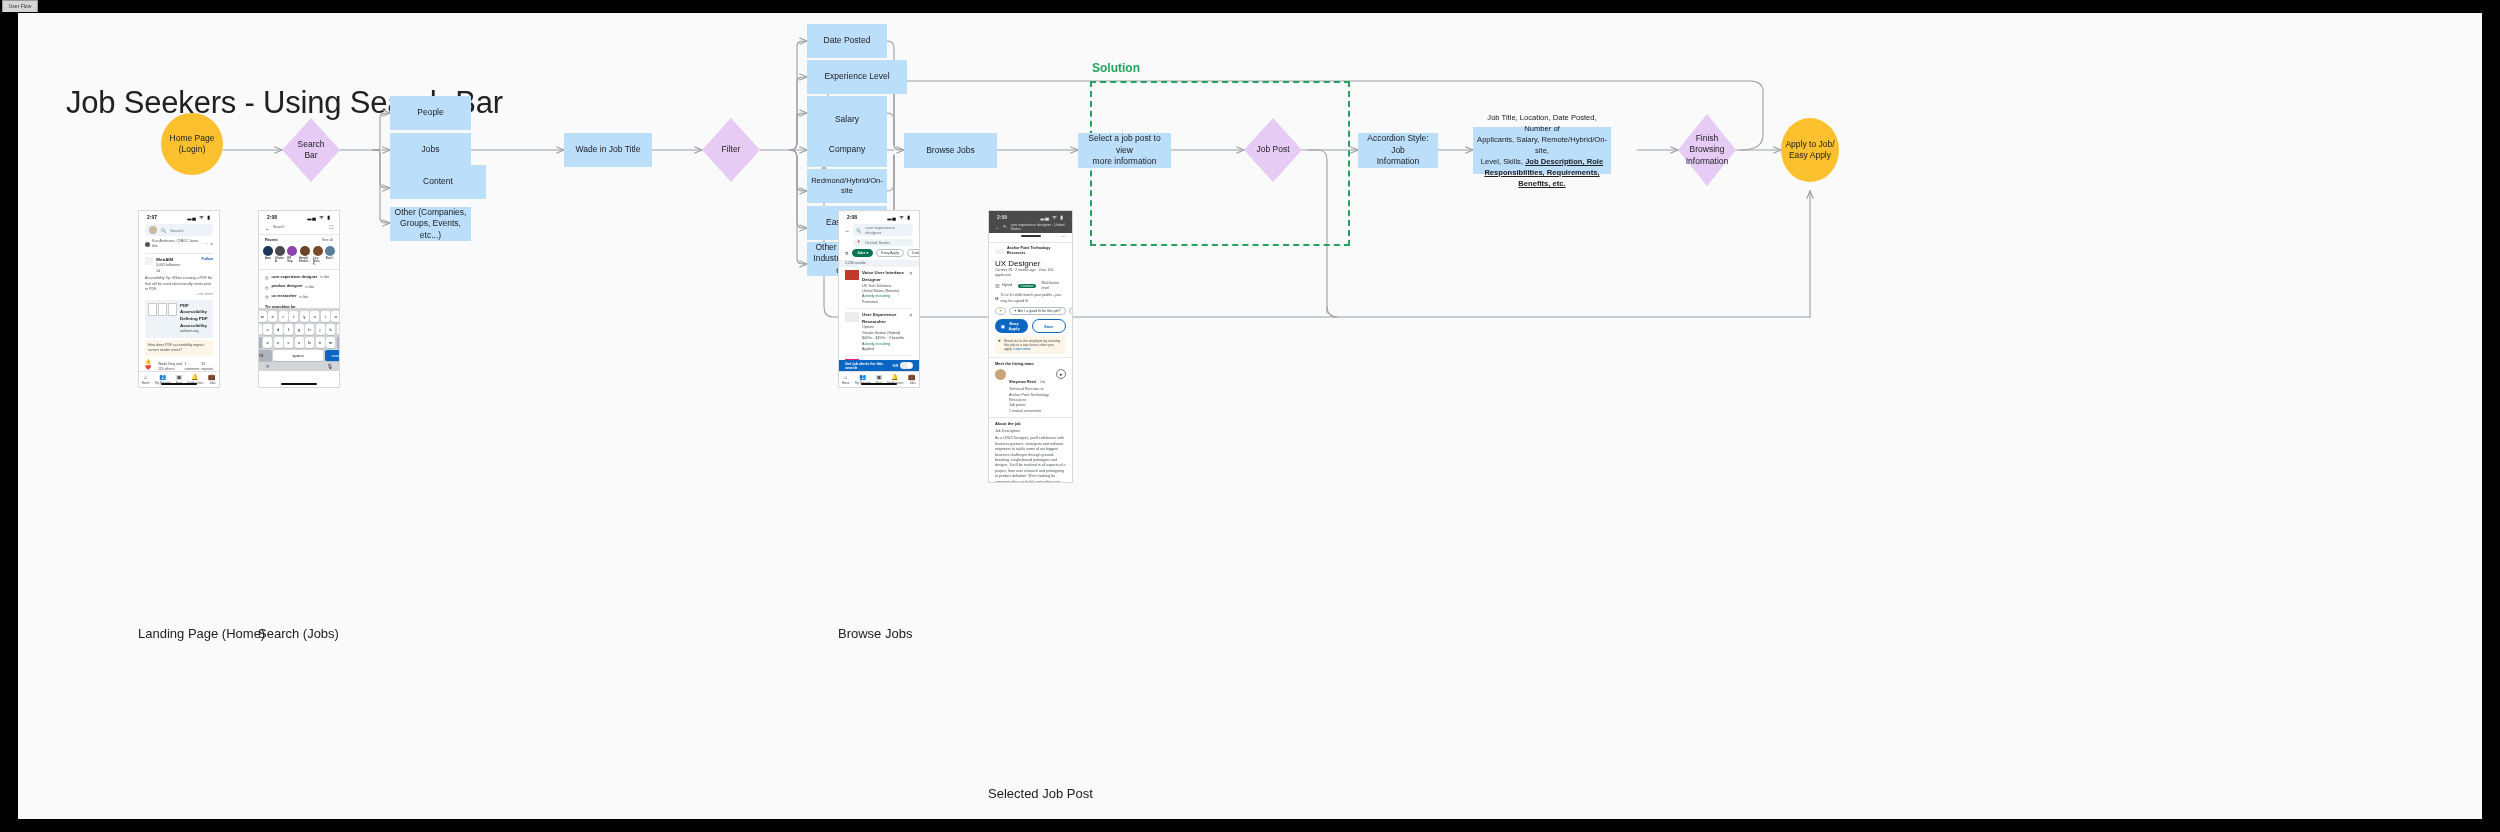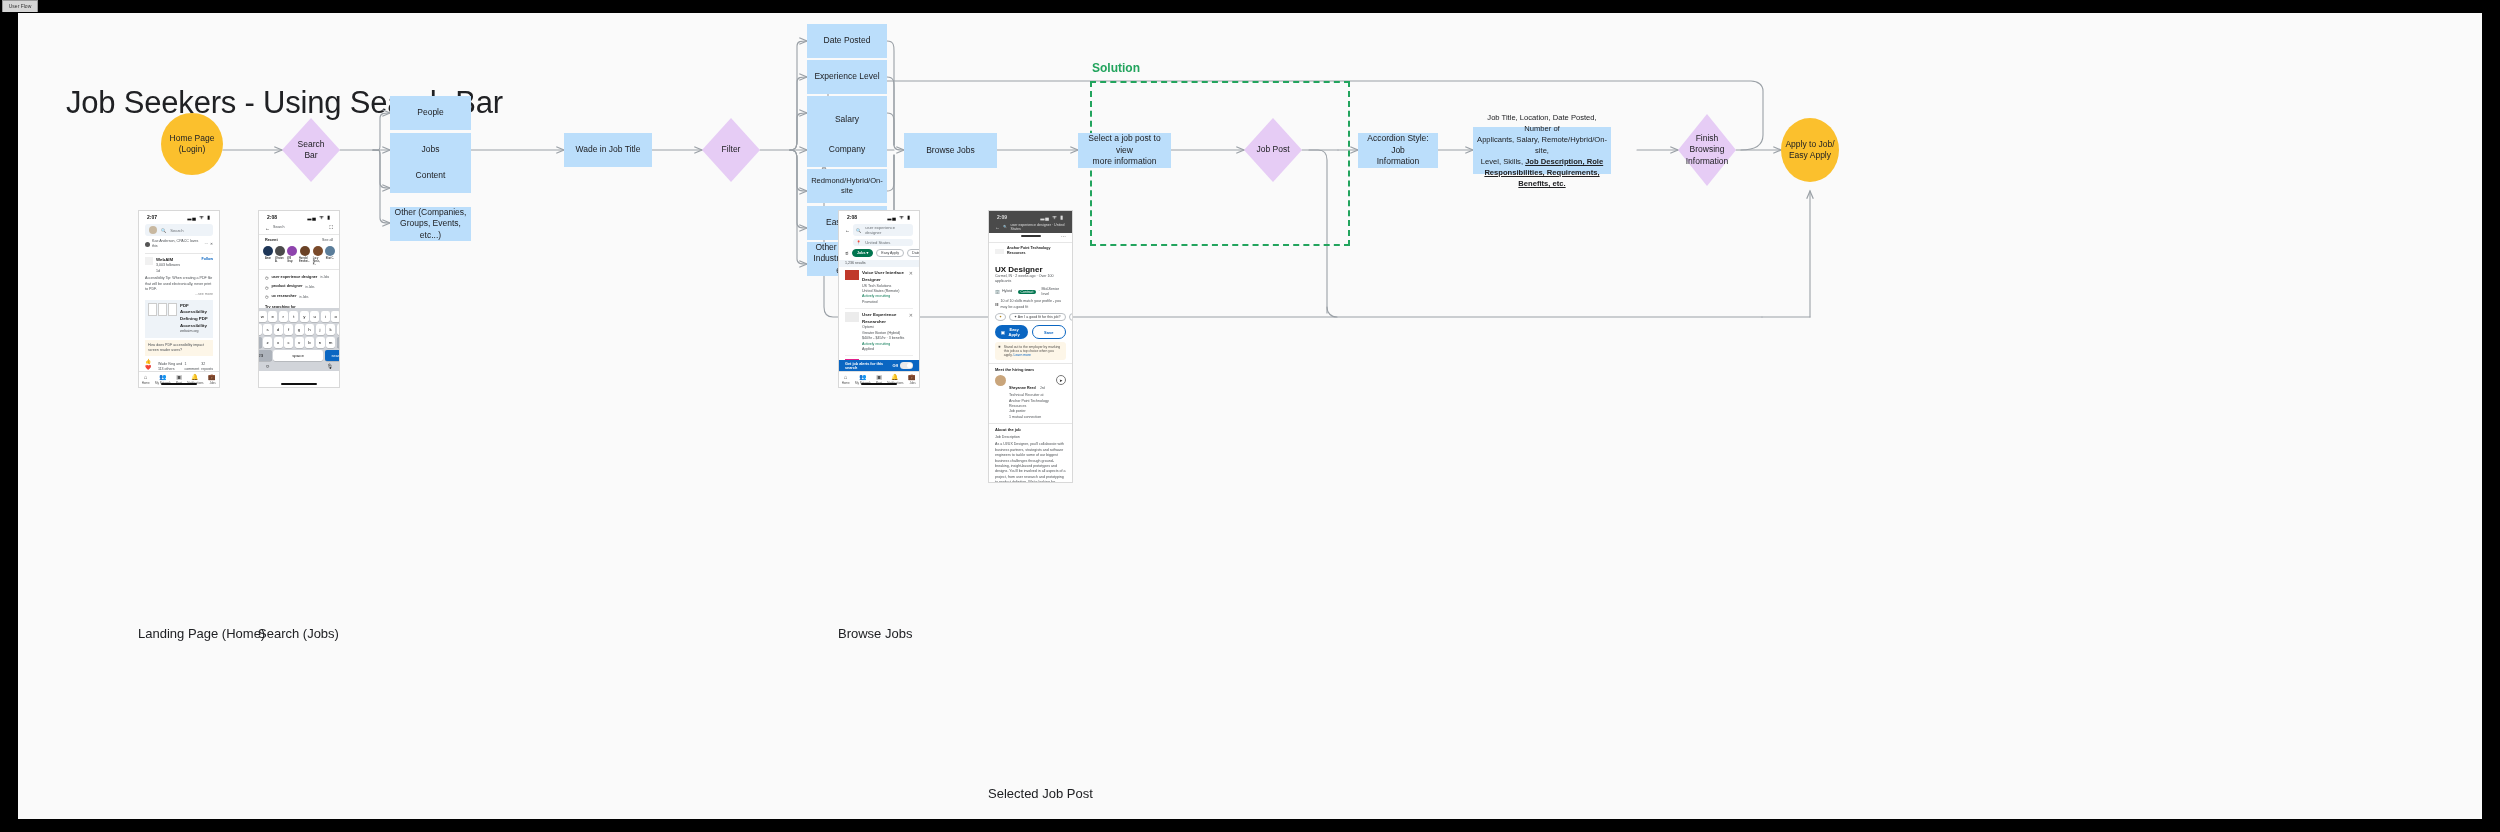--- a/index.html
+++ b/index.html
@@ -266,21 +266,21 @@
         </div>
       </div>
     </div>
 
     <div class="node process" style="left:372px; top:83px; width:81px; height:34px;">
       <span>People</span>
     </div>
     <div class="node process" style="left:372px; top:120px; width:81px; height:34px;">
       <span>Jobs</span>
     </div>
-    <div class="node process" style="left:372px; top:146px; width:81px; height:34px;">
+    <div class="node process" style="left:372px; top:152px; width:96px; height:34px;">
       <span>Content</span>
     </div>
     <div class="node process" style="left:372px; top:194px; width:81px; height:34px;">
       <div>
         <div>Other (Companies,</div>
         <div>Groups, Events, etc...)</div>
       </div>
     </div>
 
     <div class="node process" style="left:546px; top:120px; width:88px; height:34px;">
@@ -288,21 +288,21 @@
     </div>
 
     <div class="diamond-wrap" style="left:684px; top:105px; width:58px; height:64px;">
       <div class="diamond-shape"></div>
       <div class="diamond-label">Filter</div>
     </div>
 
     <div class="node process" style="left:789px; top:11px; width:80px; height:34px;">
       <span>Date Posted</span>
     </div>
-    <div class="node process" style="left:789px; top:47px; width:80px; height:34px;">
+    <div class="node process" style="left:789px; top:47px; width:100px; height:34px;">
       <span>Experience Level</span>
     </div>
     <div class="node process" style="left:789px; top:83px; width:80px; height:48px;">
       <span>Salary</span>
     </div>
     <div class="node process" style="left:789px; top:120px; width:80px; height:34px;">
       <span>Company</span>
     </div>
     <div class="node process" style="left:789px; top:156px; width:80px; height:34px;">
       <span style="font-size:7.6px">Redmond/Hybrid/On-site</span>
@@ -690,21 +690,21 @@
       <div style="display:flex;align-items:center;justify-content:center;position:relative;padding:2px 0">
         <span style="width:20px;height:2px;background:#333;border-radius:2px"></span>
         <span style="position:absolute;right:6px;font-size:5px">···</span>
       </div>
       <div class="pdivider"></div>
       <div style="margin:0 6px">
         <div style="display:flex;gap:3px;align-items:center">
           <span class="logo-sq" style="width:9px;height:5px"></span>
           <span class="ptext h" style="font-size:3.6px">Anchor Point Technology Resources</span>
         </div>
-        <div style="font-size:8px;font-weight:bold;color:#111;margin-top:8px">UX Designer</div>
+        <div style="font-size:8px;font-weight:normal;color:#111;margin-top:2px">UX Designer</div>
         <div class="ptext">Carmel, IN · 2 weeks ago · Over 100 applicants</div>
         <div style="display:flex;gap:2px;align-items:center;margin-top:2px">
           <span style="font-size:4px">🏢</span>
           <span class="ptext">Hybrid</span>
           <span class="ptext">·</span>
           <span class="badge-dark">Contract</span>
           <span class="ptext">·</span>
           <span class="ptext">Mid-Senior level</span>
         </div>
         <div style="display:flex;gap:2px;align-items:center;margin-top:2px">

